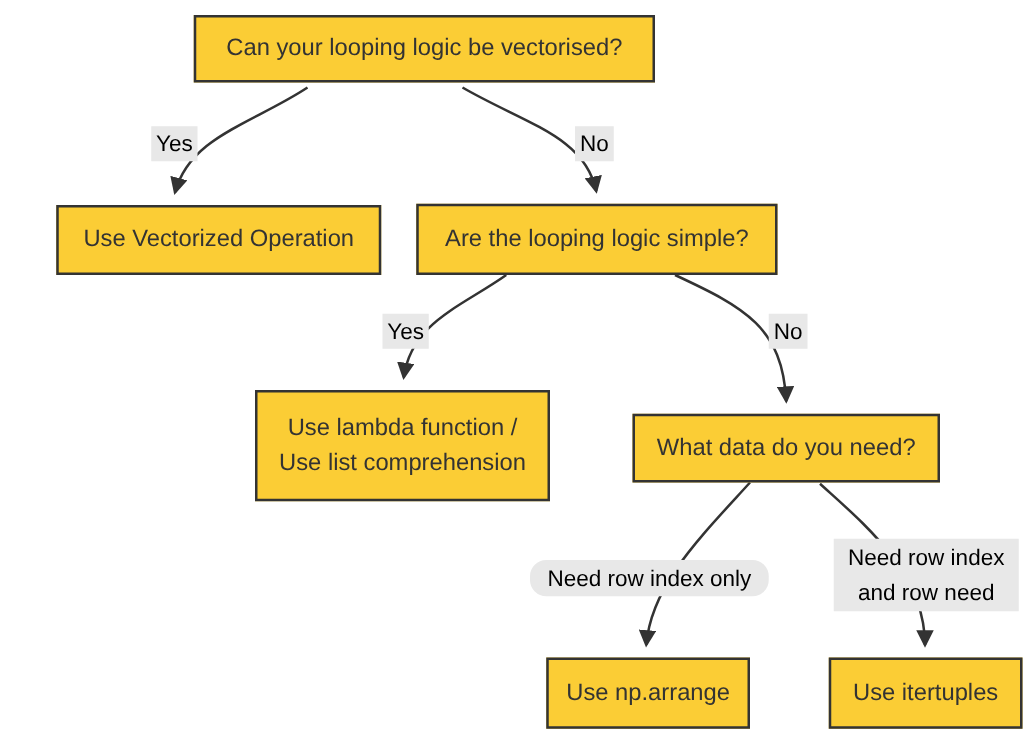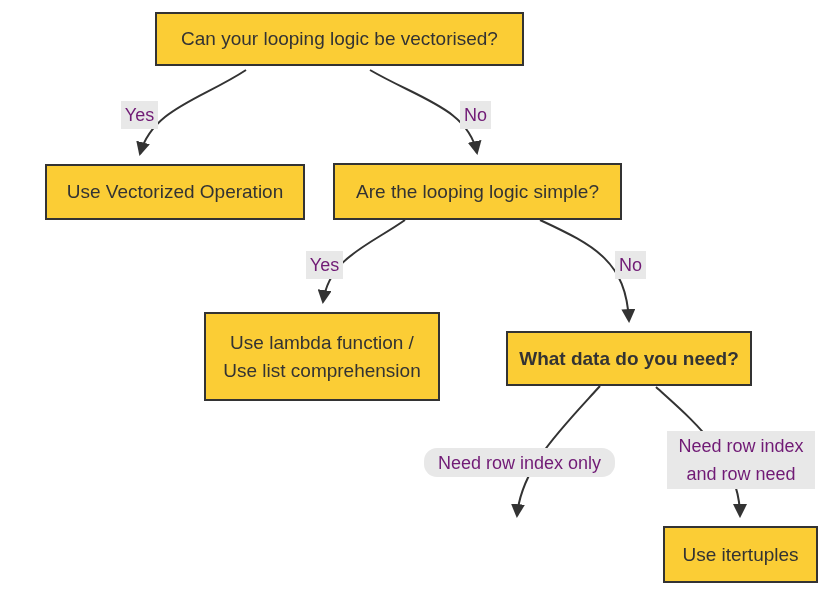--- a/index.html
+++ b/index.html
@@ -39,36 +39,36 @@
     align-items: center;
     justify-content: center;
     text-align: center;
     line-height: 28px;
     white-space: nowrap;
   }
   .edge-label {
     position: absolute;
     box-sizing: border-box;
     background: #E8E8E8;
-    color: #701a75;
+    color: #000000;
     font-size: 18px;
     display: flex;
     flex-direction: column;
     align-items: center;
     justify-content: center;
     text-align: center;
     line-height: 28px;
     white-space: nowrap;
   }
   
   #n1 { left:123px; top:12px;  width:369px; height:54px;margin-left:32px; }
   #n2 { left:10px;  top:164px; width:260px; height:56px;margin-left:35px; }
   #n3 { left:333px; top:163px; width:289px; height:57px; }
   #n4 { left:204px; top:312px; width:236px; height:89px; }
-  #n5 { left:506px; top:331px; width:246px; height:55px;font-weight:bold; }
+  #n5 { left:506px; top:331px; width:246px; height:55px; }
   #n6 { left:437px; top:526px; width:163px; height:57px; }
   #n7 { left:663px; top:526px; width:155px; height:57px;justify-content:center; }
   
   #l1 { left:121px; top:101px; width:37px;  height:28px; }
   #l2 { left:460px; top:101px; width:31px;  height:28px; }
   #l3 { left:306px; top:251px; width:37px;  height:28px; }
   #l4 { left:615px; top:251px; width:31px;  height:28px; }
   #l5 { left:424px; top:448px; width:191px; height:29px;border-radius:13px; }
   #l6 { left:667px; top:431px; width:148px; height:58px; }
 </style>
@@ -120,17 +120,20 @@
   <div class="node" id="n4">
     <span>Use lambda function /</span>
     <span>Use list comprehension</span>
   </div>
   <div class="node" id="n3">
     <span>Are the looping logic simple?</span>
   </div>
   <div class="node" id="n5">
     <span>What data do you need?</span>
   </div>
+  <div class="node" id="n6">
+    <span>Use np.arrange</span>
+  </div>
   <div class="node" id="n7">
     <span>Use itertuples</span>
   </div>
 
 </div>
 
 </body></html>

